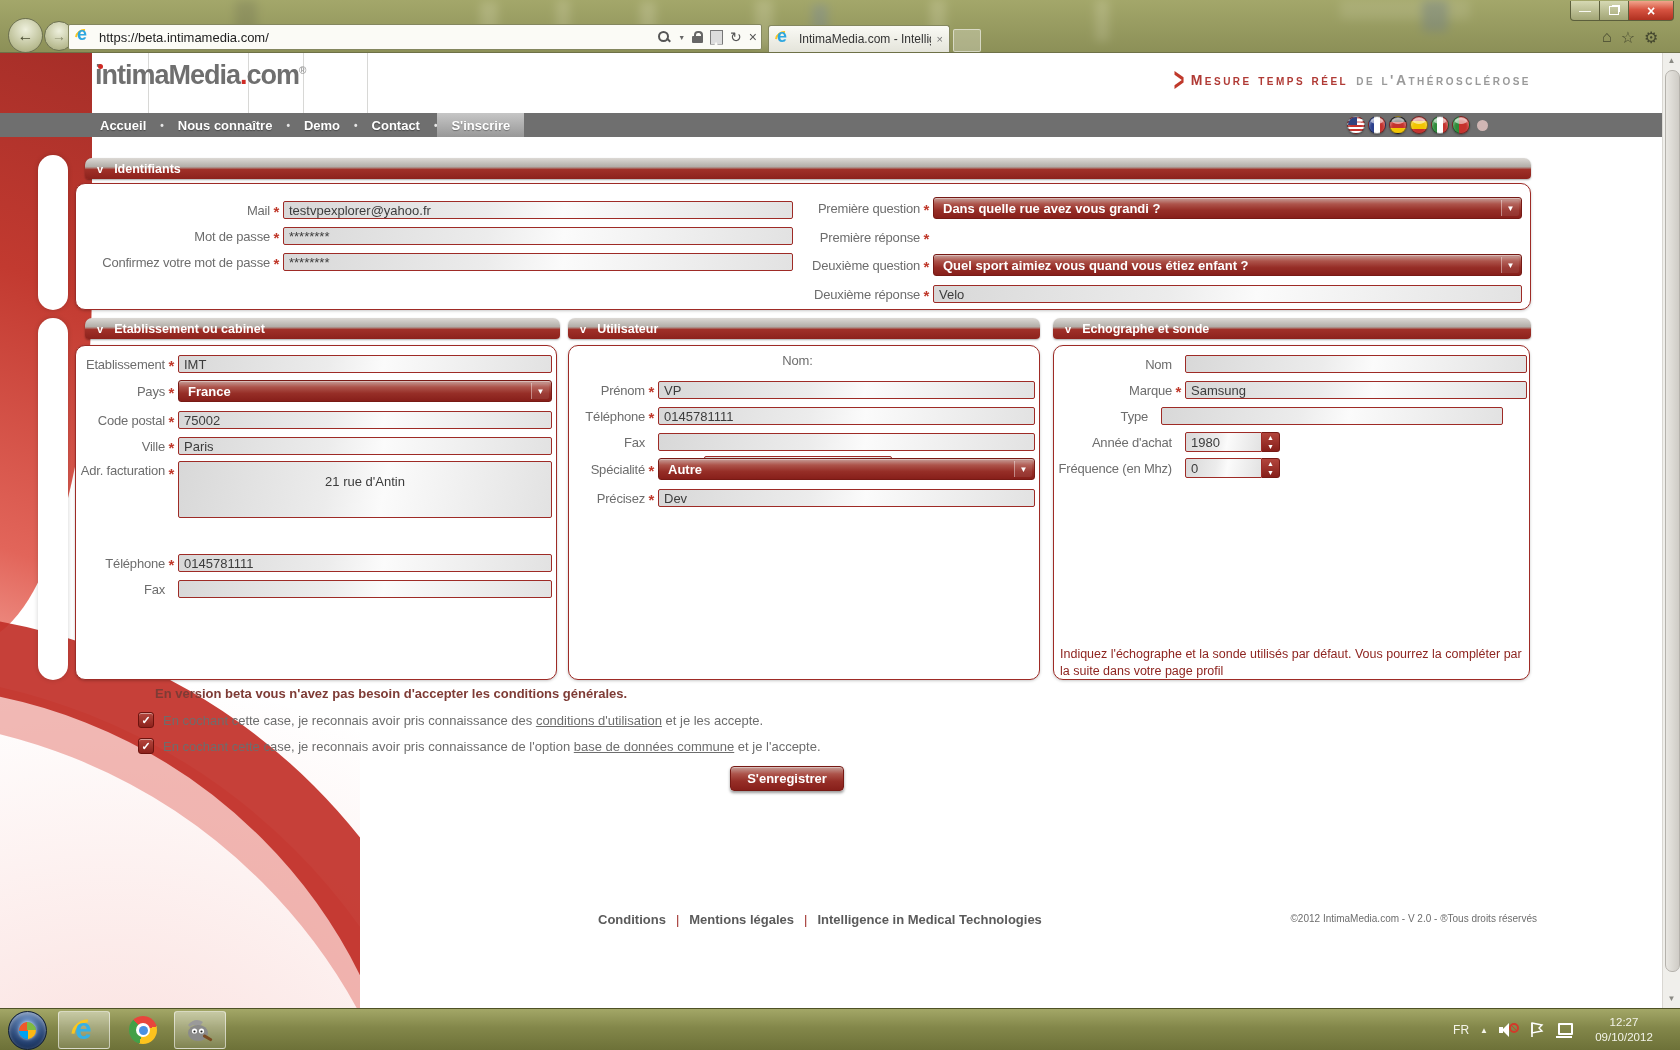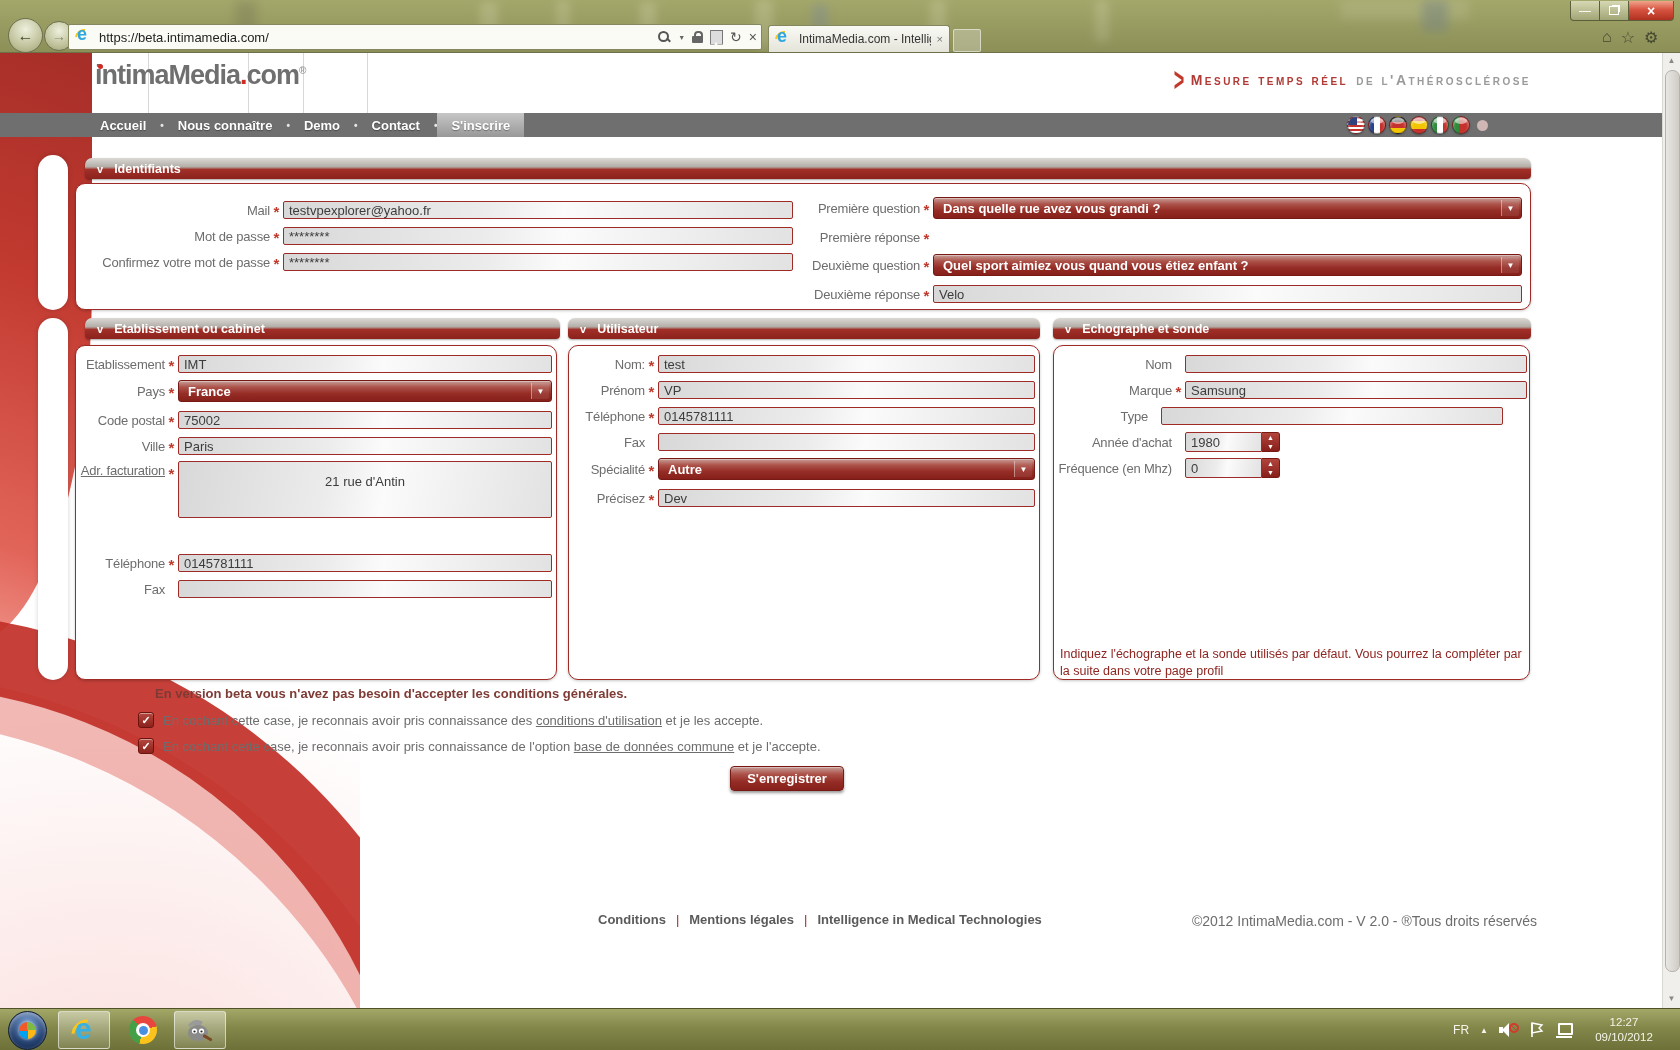--- a/index.html
+++ b/index.html
@@ -133,21 +133,21 @@
   .cbrow{position:absolute;left:138px;display:flex;align-items:center;gap:9px;z-index:3;}
   .cbtext{color:#6d6d6d;font-size:13px;}
   .inline-link{color:#6d6d6d;text-decoration:underline;cursor:pointer;}
   .submit{position:absolute;left:730px;top:714px;width:112px;height:23px;border:1px solid #771a15;border-radius:4px;
     background:linear-gradient(180deg,#c7a09a 0%,#ad544b 30%,#962e27 62%,#871f1a 100%);
     color:#fff;font-weight:bold;font-size:13px;display:flex;align-items:center;justify-content:center;
     box-shadow:0 2px 3px rgba(0,0,0,.4),inset 0 1px 0 rgba(255,255,255,.35);z-index:3;cursor:pointer;}
   .footlinks{position:absolute;left:598px;top:860px;display:flex;gap:10px;align-items:center;
     font-size:13px;font-weight:bold;color:#5a5a5a;z-index:3;}
   .footsep{color:#9e2b26;font-weight:normal;}
-  .copyright{position:absolute;right:143px;top:861px;font-size:14px;color:#6d6d6d;z-index:3;text-align:center;}
+  .copyright{position:absolute;right:143px;top:861px;font-size:10px;color:#6d6d6d;z-index:3;text-align:center;}
   .pgscroll{position:absolute;right:0;top:0;width:18px;height:956px;background:#f0efeb;border-left:1px solid #d9d7d2;
     z-index:5;box-sizing:border-box;}
   .scr-arrow{position:absolute;left:0;width:17px;height:17px;display:flex;align-items:center;justify-content:center;
     color:#8a8a84;font-size:8px;background:#f0efeb;}
   .scr-thumb{position:absolute;left:2px;top:18px;width:13px;height:900px;border:1px solid #b5b2ac;border-radius:7px;
     background:linear-gradient(90deg,#e9e7e2,#cfccc6);}
   
   .taskbar{position:absolute;left:0;top:1008px;width:1680px;height:42px;z-index:10;
     background:linear-gradient(180deg,#a3a767 0%,#83874a 45%,#6d7138 100%);border-top:1px solid #4f5226;box-sizing:border-box;}
   .startorb{position:absolute;left:8px;top:2px;width:37px;height:37px;border-radius:50%;
@@ -366,21 +366,21 @@
       <span class="lbl lw105">Code postal</span>
       <span class="ast">*</span>
       <input class="inp" value="75002" style="">
     </div>
     <div class="row" style="left:60px;top:383px;width:492px;">
       <span class="lbl lw105">Ville</span>
       <span class="ast">*</span>
       <input class="inp" value="Paris" style="">
     </div>
     <div class="row" style="left:60px;top:409px;width:492px;height:60px;align-items:flex-start;">
-      <span class="lbl lw105" style="line-height:20px;text-decoration:underline;">Adr. facturation</span>
+      <span class="lbl lw105" style="line-height:20px;">Adr. facturation</span>
       <span class="ast" style="line-height:20px;">*</span>
       <div class="inp area">21 rue d'Antin</div>
     </div>
     <div class="row" style="left:60px;top:475px;width:436px;height:16px;justify-content:flex-end;margin-top:29px;">
       <span class="lbl">Adresse de livraison différente</span>
       <span class="chk small"></span>
     </div>
     <div class="row" style="left:60px;top:500px;width:492px;">
       <span class="lbl lw105">Téléphone</span>
       <span class="ast">*</span>
@@ -391,21 +391,21 @@
       <span class="ast hide"></span>
       <input class="inp" value="" style="">
     </div>
 
     <div class="sechead" style="left:568px;top:266px;width:472px;">
       <span class="v">v</span>
       <span class="t">Utilisateur</span>
     </div>
     <div class="panel" style="left:568px;top:293px;width:472px;height:335px;"></div>
 
-    <div class="row" style="left:560px;top:301px;width:475px;">
+    <div class="row" style="left:560px;top:301px;width:475px;flex-direction:column;">
       <span class="lbl lw85">Nom:</span>
       <span class="ast">*</span>
       <input class="inp" value="test" style="">
     </div>
     <div class="row" style="left:560px;top:327px;width:475px;">
       <span class="lbl lw85">Prénom</span>
       <span class="ast">*</span>
       <input class="inp" value="VP" style="">
     </div>
     <div class="row" style="left:560px;top:353px;width:475px;">

